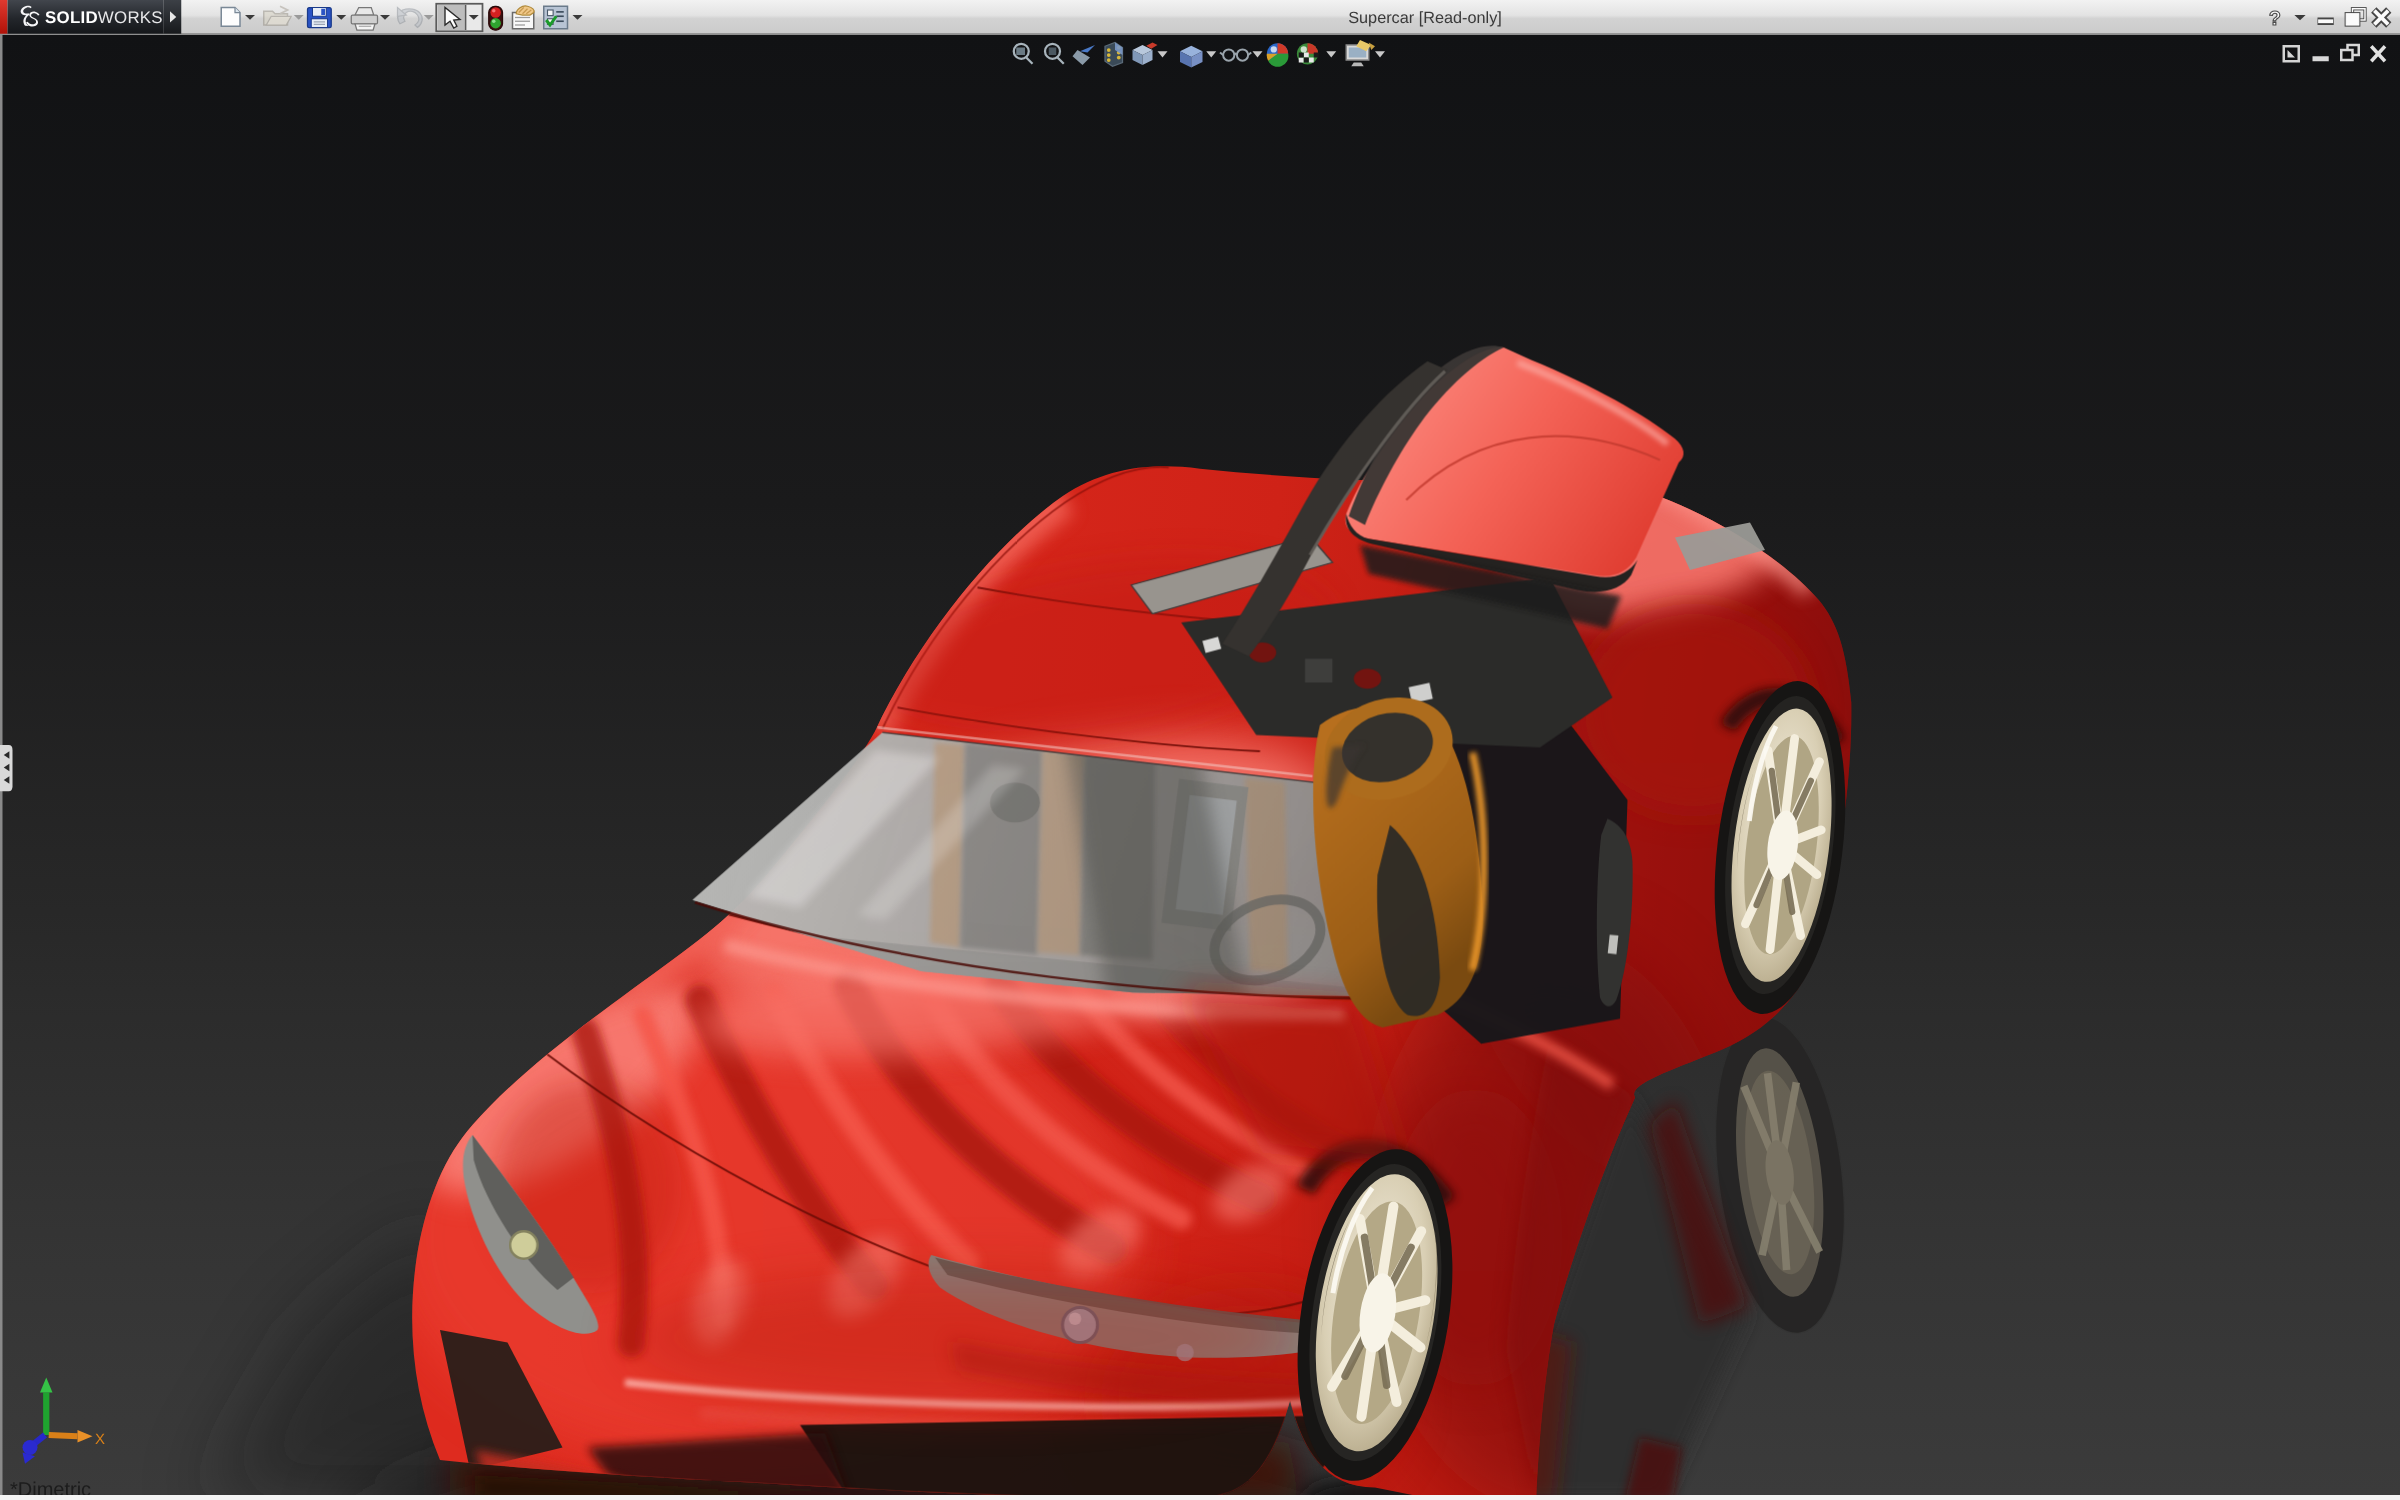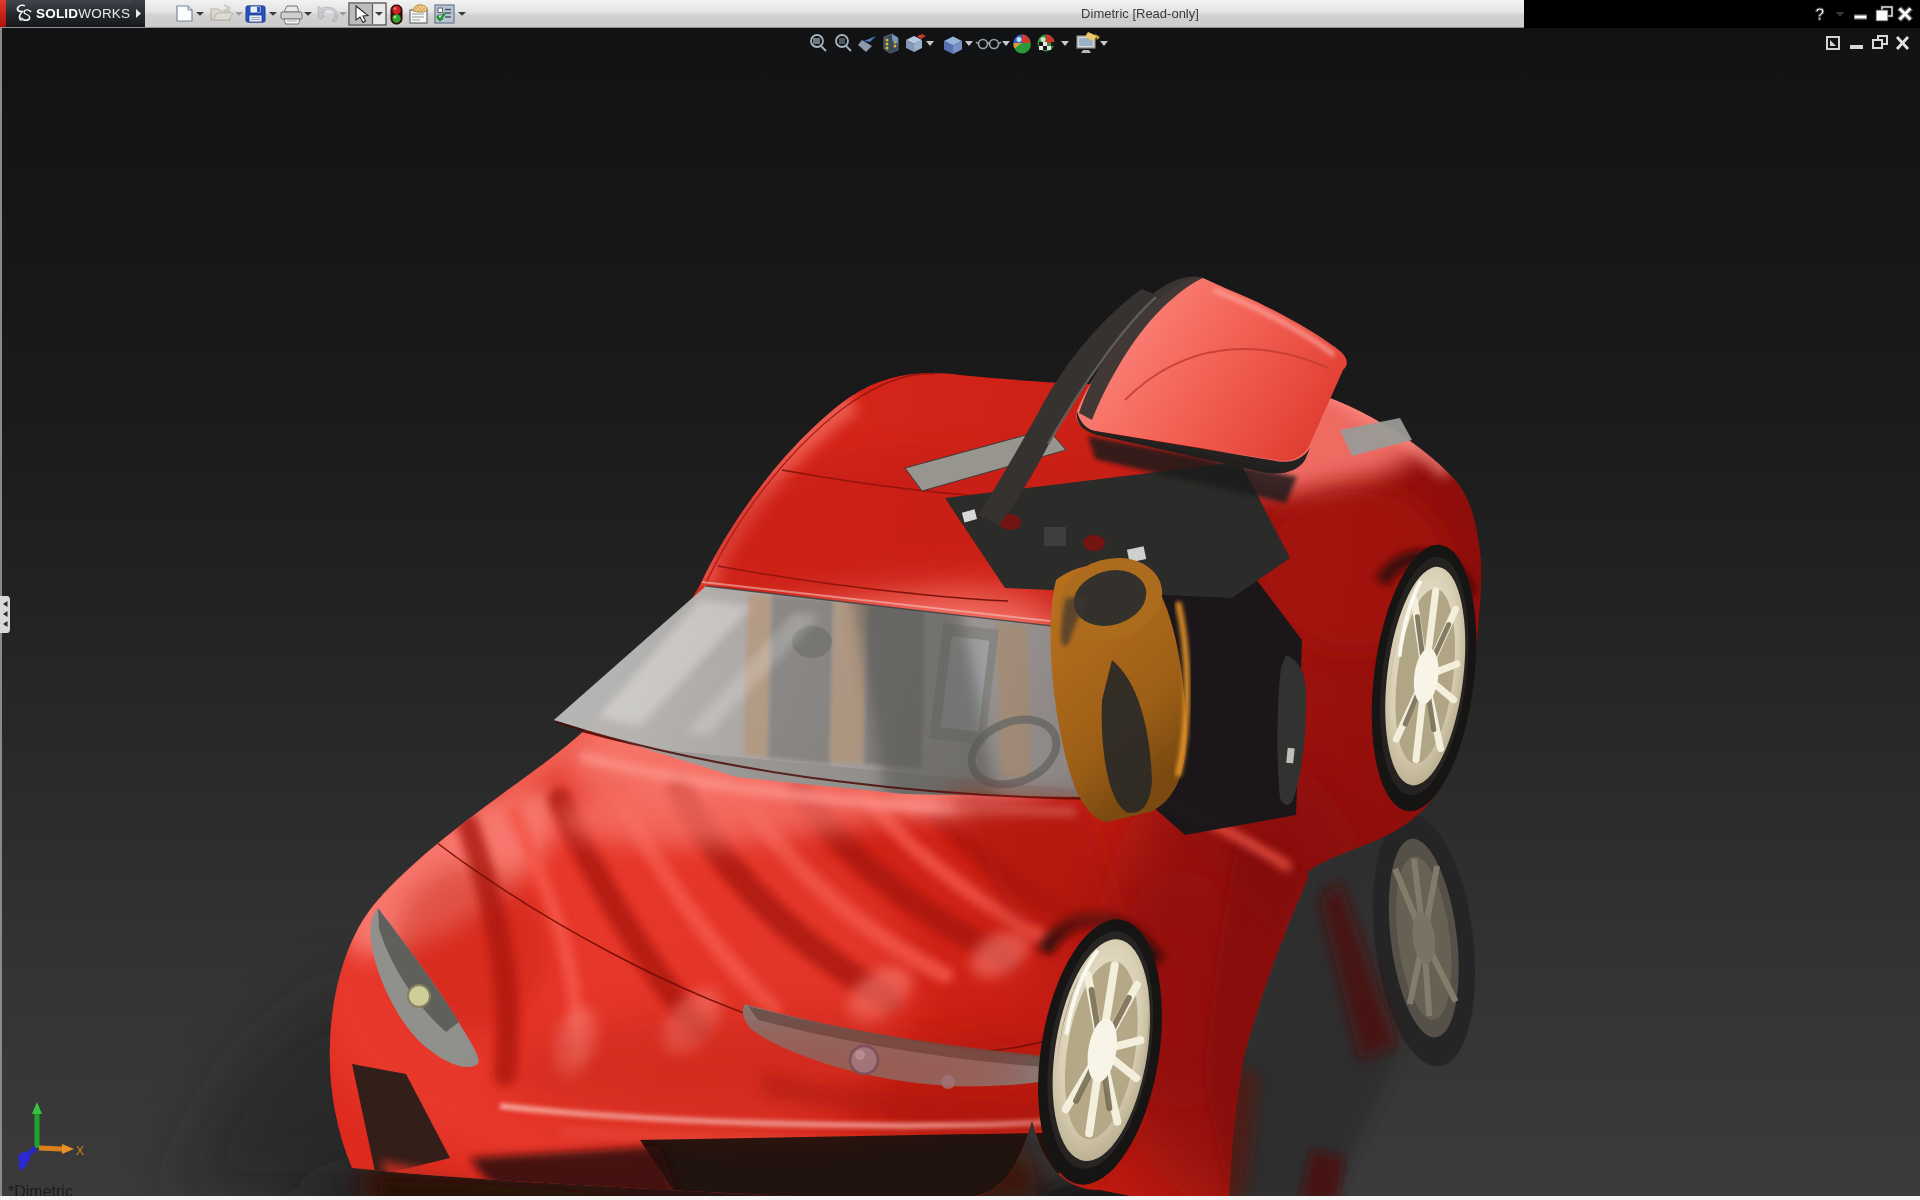--- a/index.html
+++ b/index.html
@@ -1,16 +1,16 @@
 <!DOCTYPE html>
 <html><head><meta charset="utf-8">
 <style>
   html,body{margin:0;padding:0;width:1920px;height:1200px;overflow:hidden;
     font-family:"Liberation Sans",sans-serif;background:#000;}
-  #titlebar{position:absolute;left:0;top:0;width:1524px;height:28px;z-index:5;
+  #titlebar{position:absolute;left:0;top:0;width:1920px;height:28px;z-index:5;
     background:linear-gradient(180deg,#f2f2f2 0%,#e3e3e3 45%,#d2d2d2 55%,#cbcbcb 100%);
     border-bottom:1px solid #8f8f8f;box-sizing:border-box;}
   #redstrip{position:absolute;left:0;top:0;width:6px;height:27px;
     background:linear-gradient(180deg,#e03a30,#b01208);}
   #swlogo{position:absolute;left:6px;top:0;width:125px;height:27px;
     background:linear-gradient(180deg,#42464d 0%,#23262b 55%,#15171a 100%);}
   #swarrow{position:absolute;left:131px;top:0;width:14px;height:27px;
     background:linear-gradient(180deg,#3c4046,#17191c);}
   #title-text{position:absolute;left:1040px;top:0px;width:200px;height:27px;z-index:6;
     line-height:27px;text-align:center;font-size:13px;color:#3a3a3a;}
@@ -113,21 +113,21 @@
           <line x1="1899" y1="8" x2="1911" y2="20"></line>
           <line x1="1911" y1="8" x2="1899" y2="20"></line>
         </g>
         <g stroke="#fbfbfb" stroke-width="3">
           <line x1="1899.5" y1="8.5" x2="1910.5" y2="19.5"></line>
           <line x1="1910.5" y1="8.5" x2="1899.5" y2="19.5"></line>
         </g>
       </g>
  </svg>
 </div>
-<div id="title-text">Dimetric [Read-only]</div>
+<div id="title-text">Supercar [Read-only]</div>
 <div id="bottomstrip"></div>
 <svg id="mainsvg" width="1920" height="1200" viewBox="0 0 1920 1200">
 
 <defs>
  <linearGradient id="bgGrad" x1="0" y1="28" x2="0" y2="1196" gradientUnits="userSpaceOnUse">
    <stop offset="0" stop-color="#111214"></stop>
    <stop offset="0.32" stop-color="#1a1a1b"></stop>
    <stop offset="0.60" stop-color="#282828"></stop>
    <stop offset="0.82" stop-color="#343434"></stop>
    <stop offset="1" stop-color="#3b3b3b"></stop>

